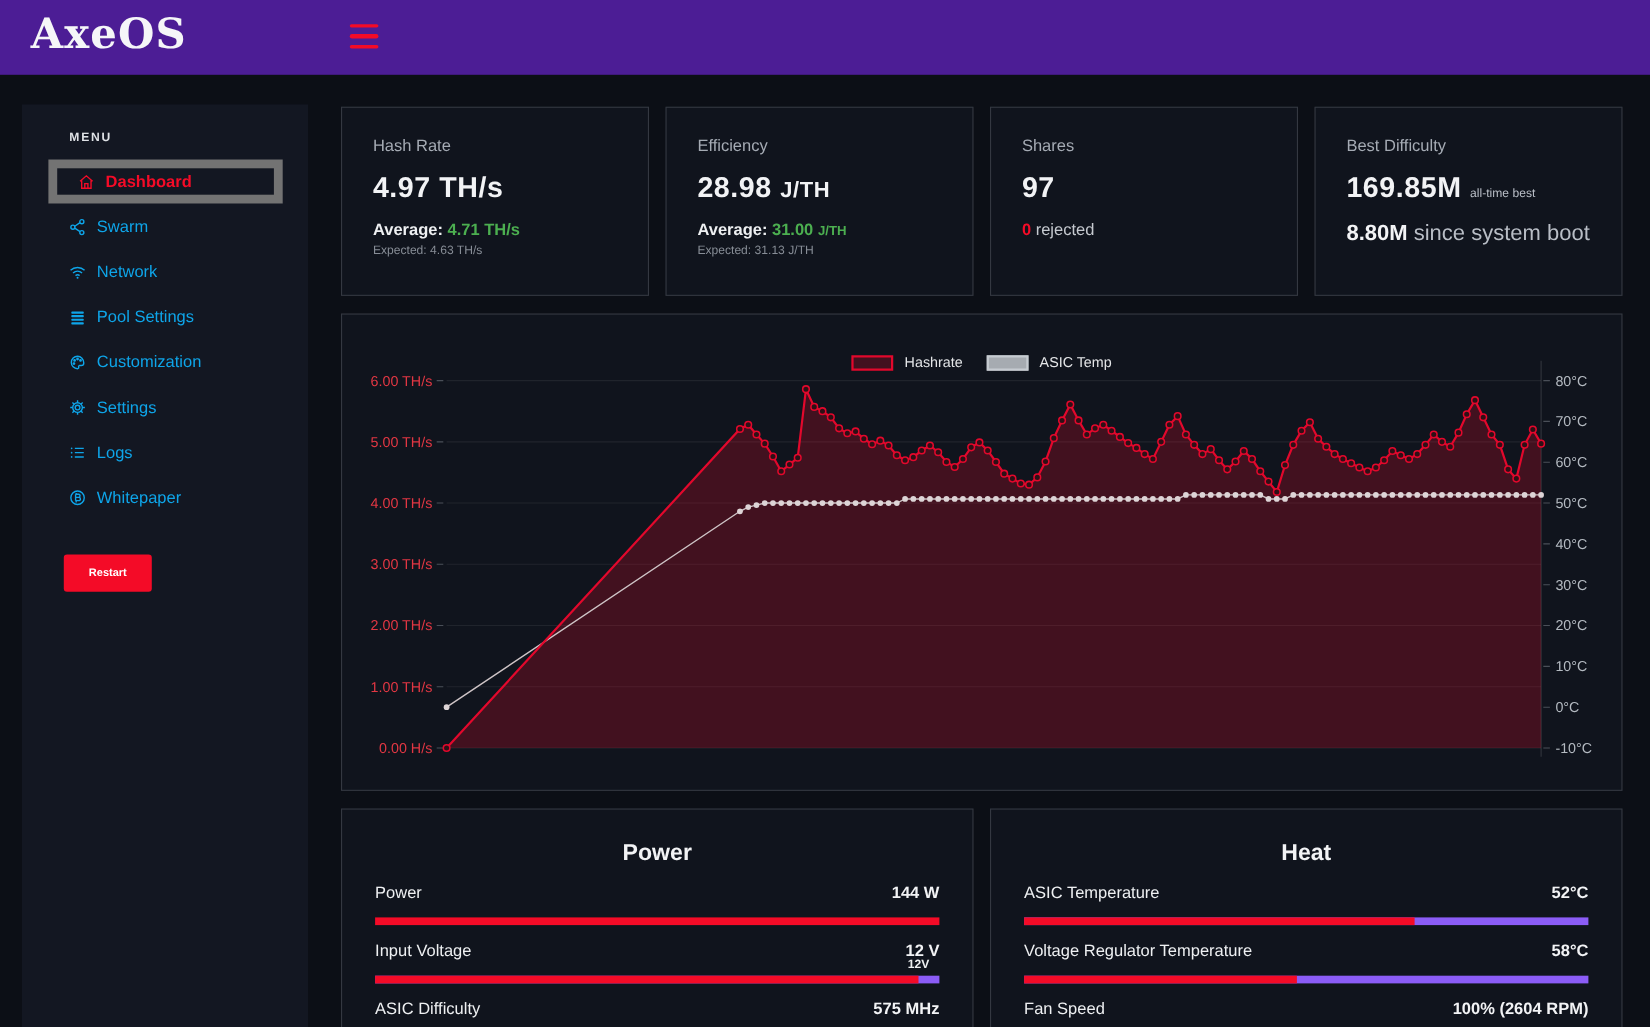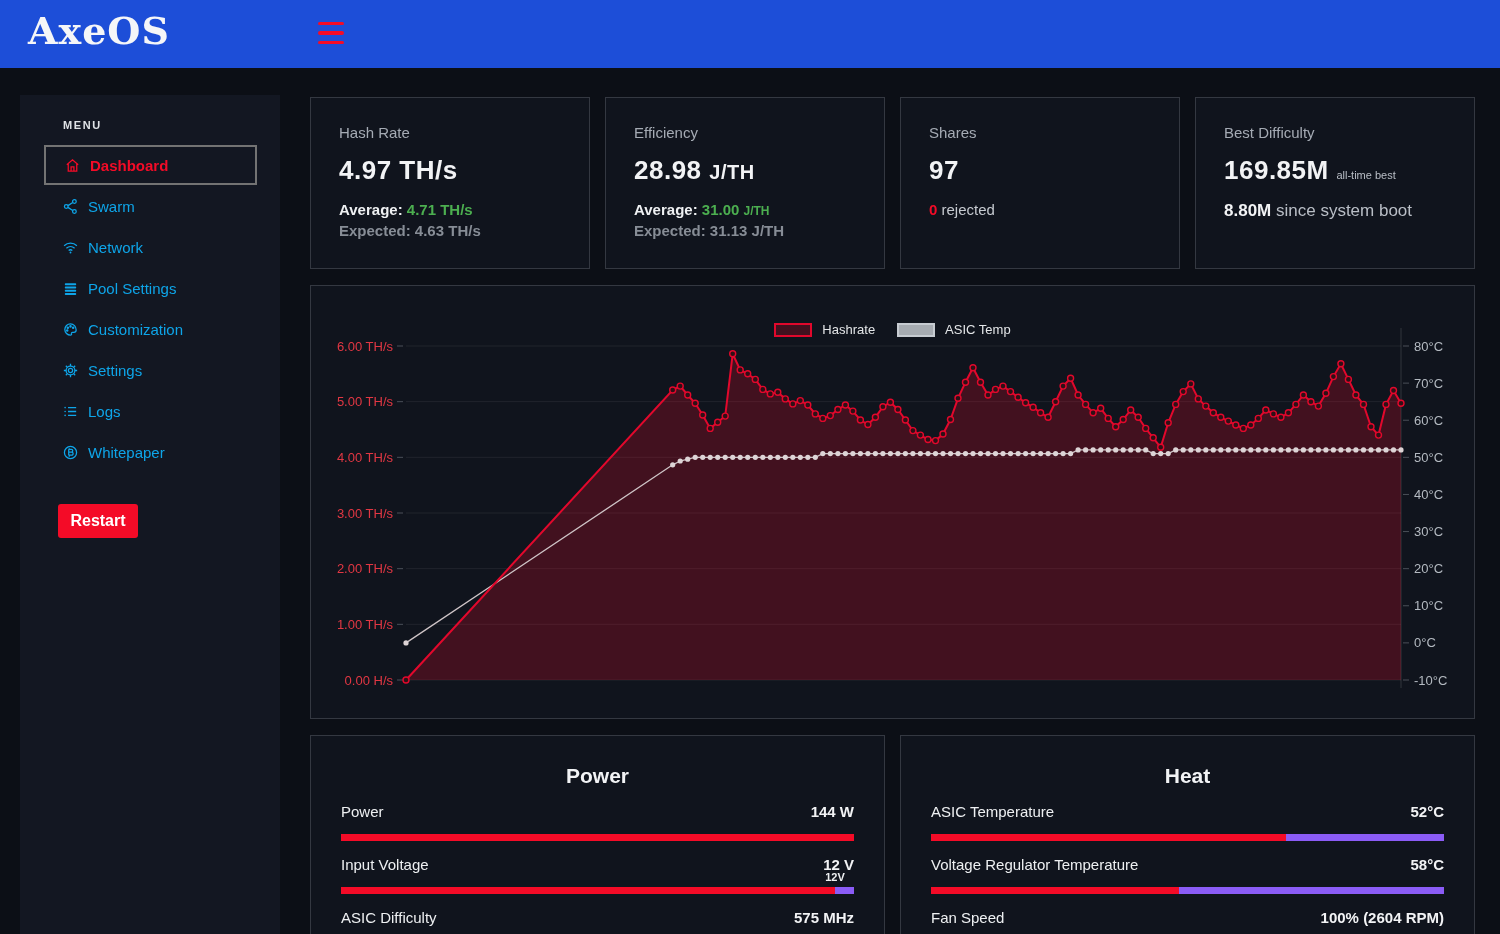--- a/index.html
+++ b/index.html
@@ -1,48 +1,48 @@
 <!DOCTYPE html>
 <html><head>
 <meta charset="utf-8">
 <style>
   * { margin:0; padding:0; box-sizing:border-box; }
   html,body { width:1500px; height:934px; overflow:hidden; background:#0c0f16;
               font-family:"Liberation Sans", sans-serif; color:#eef0f2; }
-  .topbar { position:absolute; left:0; top:0; width:1500px; height:68px; background:#1d4ed8; }
+  .topbar { position:absolute; left:0; top:0; width:1500px; height:68px; background:#4c1d95; }
   .logo { position:absolute; left:28px; top:8px; font-family:"DejaVu Serif", serif;
           font-weight:bold; font-size:38px; color:#f5f6f8; letter-spacing:1px; }
   .hamburger { position:absolute; left:318px; top:22px; width:26px; height:22px; cursor:pointer;
                display:flex; flex-direction:column; justify-content:space-between; }
   .hbar { display:block; width:26px; height:3.2px; background:#f40b27; border-radius:2px; }
 
   .sidebar { position:absolute; left:20px; top:95px; width:260px; height:860px; background:#131722; }
   .menu-label { margin:24px 0 14px 24px; font-size:11px; font-weight:bold; letter-spacing:1.6px; color:#dfe2e6;padding-left:19px; }
   .side-item { height:41px; margin:0 23px 0 24px; display:flex; align-items:center;
                padding-left:18px; color:#0ea5e9; font-size:15px; cursor:pointer; }
   .side-item .icon { width:17px; height:17px; margin-right:9px; display:inline-flex; }
   .side-item svg { width:17px; height:17px; }
-  .side-item.active { border:2px solid #737373; color:#f40b27; font-weight:bold; height:40px; margin-bottom:1px; }
+  .side-item.active { border:8px solid #737373; color:#f40b27; font-weight:bold; height:40px; margin-bottom:1px; }
   .restart { position:absolute; left:38px; top:409px; width:80px; height:34px; background:#f40b27;
-             color:#fff; border:none; border-radius:3px; font-size:16px; font-weight:bold;
+             color:#fff; border:none; border-radius:3px; font-size:10px; font-weight:bold;
              font-family:inherit; cursor:pointer; }
 
   .cards-row { position:absolute; left:310px; top:97px; width:1165px; height:172px; display:flex; gap:15px; }
   .card { flex:1; background:#10141d; border:1px solid #343841; padding:26px 28px; }
   .card-title { font-size:15px; color:#a5abb4; }
   .card-value { margin-top:14px; font-size:26px; font-weight:bold; color:#f2f3f5; letter-spacing:.5px; }
   .card-value .unit { font-size:20px; }
   .card-avg { margin-top:15px; font-size:15px; font-weight:bold; color:#eef0f2; }
   .card-avg .green { color:#4caf50; }
   .card-avg .green-unit { color:#4caf50; font-size:12px; }
-  .card-expected { margin-top:4px; font-size:15px; font-weight:bold; color:#878d96; }
+  .card-expected { margin-top:4px; font-size:11px; font-weight:normal; color:#878d96; }
   .suffix { font-size:11px; font-weight:normal; color:#b9bec6; letter-spacing:0; }
   .rejected-num { color:#f40b27; font-weight:bold; }
   .rejected-word { color:#c6cad0; font-weight:normal; }
-  .boot-line { margin-top:15px; font-size:17px; color:#b9bec6; }
+  .boot-line { margin-top:15px; font-size:20px; color:#b9bec6; }
   .boot-line b { color:#f2f3f5; }
 
   .chart-card { position:absolute; left:310px; top:285px; width:1165px; height:434px;
                 background:#10141d; border:1px solid #343841; }
   .legend { position:absolute; top:36px; left:0; right:0; display:flex; justify-content:center; gap:22px; }
   .legend-item { display:flex; align-items:center; gap:10px; font-size:13px; color:#e4e6e8; cursor:pointer; }
   .lbox { width:38px; height:14px; display:inline-block; }
   .lbox.hash { background:rgba(244,11,39,0.22); border:2px solid #e2082c; }
   .lbox.temp { background:#a6abb1; border:2px solid #c6cbd1; }
   .chart-card svg { position:absolute; left:0; top:0; font-family:"Liberation Sans", sans-serif; }

